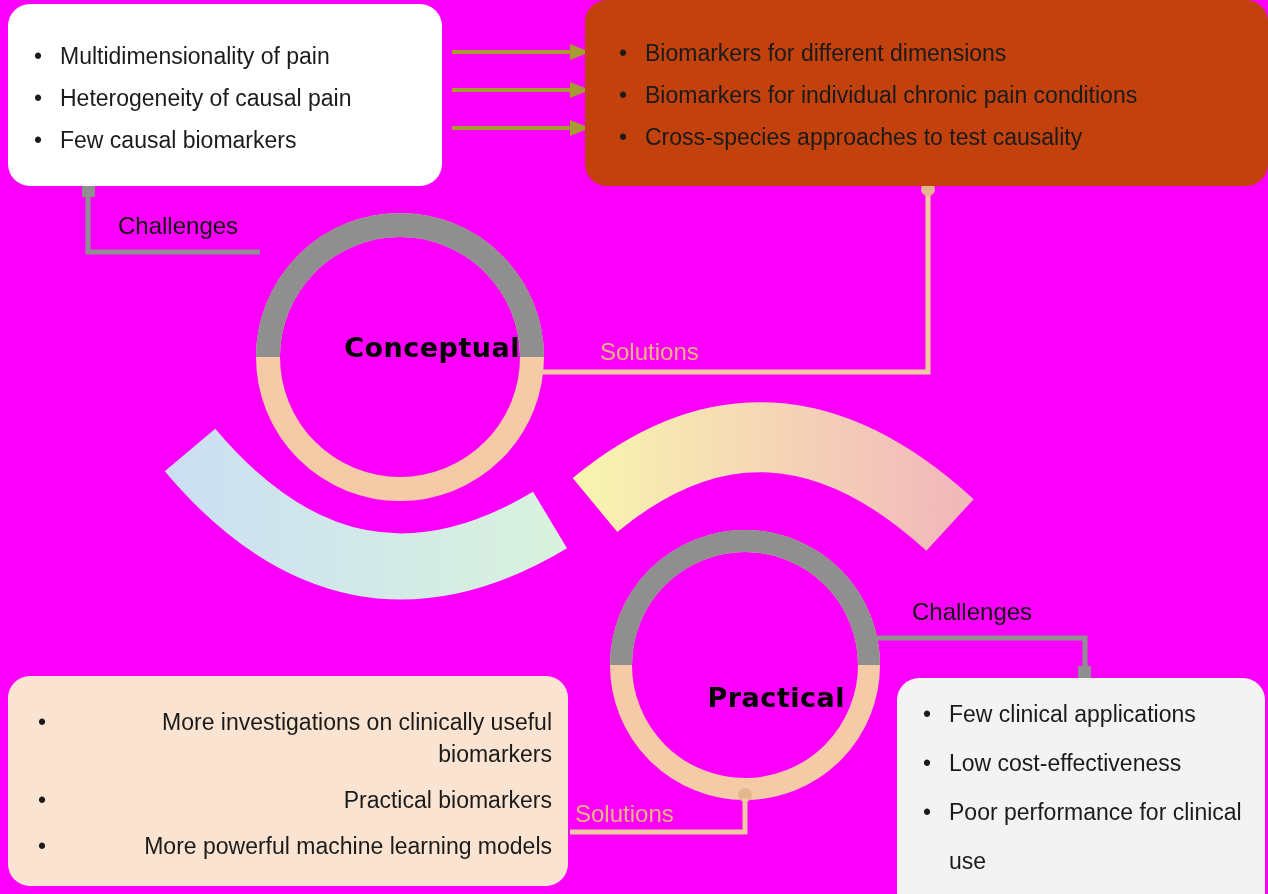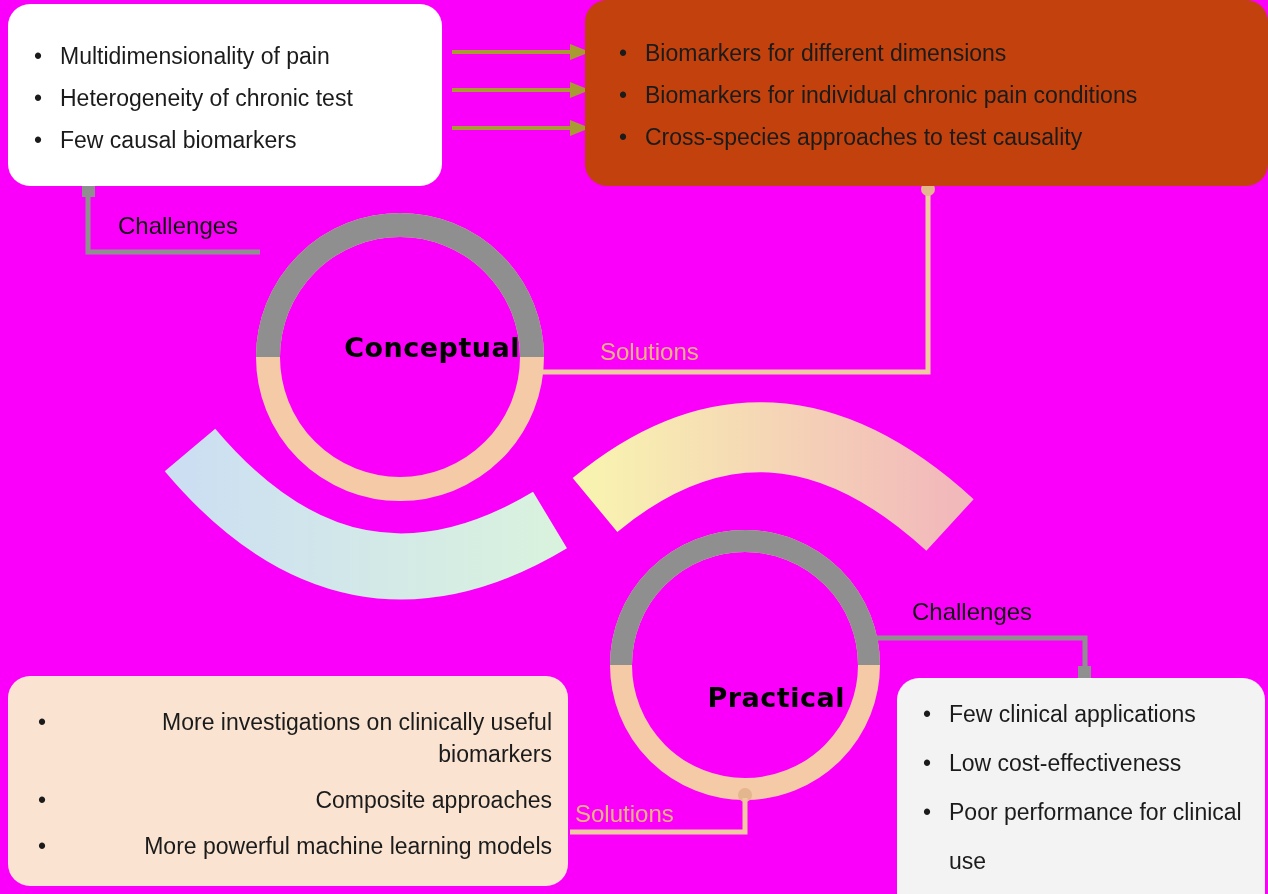--- a/index.html
+++ b/index.html
@@ -101,37 +101,37 @@
     </g>
     <g>
       <line x1="452" y1="128" x2="572" y2="128" stroke="#A89B32" stroke-width="4"></line>
       <polygon points="570,120 590,128 570,136" fill="#A89B32"></polygon>
     </g>
   </svg>
 
   <div class="box box-tl">
     <ul>
       <li>Multidimensionality of pain</li>
-      <li>Heterogeneity of chronic test</li>
+      <li>Heterogeneity of causal pain</li>
       <li>Few causal biomarkers</li>
     </ul>
   </div>
 
   <div class="box box-tr">
     <ul>
       <li>Biomarkers for different dimensions</li>
       <li>Biomarkers for individual chronic pain conditions</li>
       <li>Cross-species approaches to test causality</li>
     </ul>
   </div>
 
   <div class="box box-bl">
     <ul>
       <li>More investigations on clinically useful biomarkers</li>
-      <li>Composite approaches</li>
+      <li>Practical biomarkers</li>
       <li>More powerful machine learning models</li>
     </ul>
   </div>
 
   <div class="box box-br">
     <ul>
       <li>Few clinical applications</li>
       <li>Low cost-effectiveness</li>
       <li>Poor performance for clinical use</li>
     </ul>

